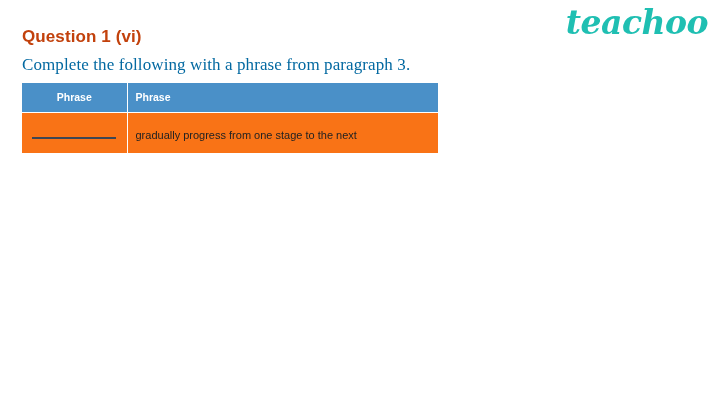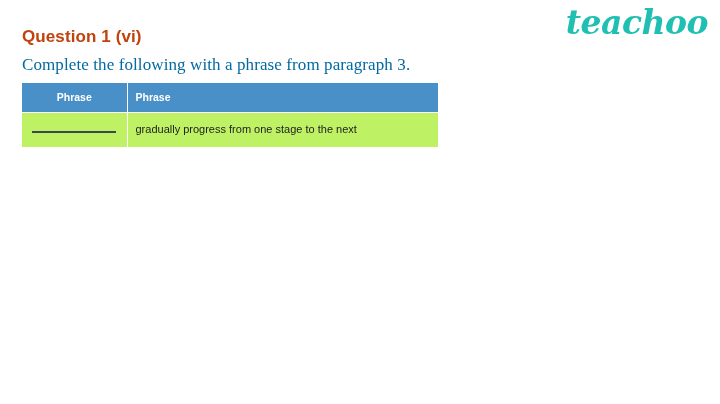--- a/index.html
+++ b/index.html
@@ -83,26 +83,26 @@
     border: 1px solid #ffffff;
     border-top: none;
     border-left: none;
     height: 16px;
     vertical-align: middle;
   }
   .phrase-table th:first-child { border-left: none; text-align: center; }
   .phrase-table th:last-child  { border-right: none; }
 
   .phrase-table td {
-    background: #bef264;
+    background: #f97316;
     color: #222222;
     font-family: "Liberation Sans", sans-serif;
     font-size: 11px;
     text-align: left;
-    padding: 7px 8px 9px 8px;
+    padding: 13px 8px 9px 8px;
     border: 1px solid #ffffff;
     border-bottom: none;
     border-left: none;
     vertical-align: middle;
     height: 18px;
   }
   .phrase-table td:last-child { border-right: none; }
 
   col.col-phrase  { width: 105px; }
   col.col-meaning { width: 311px; }

